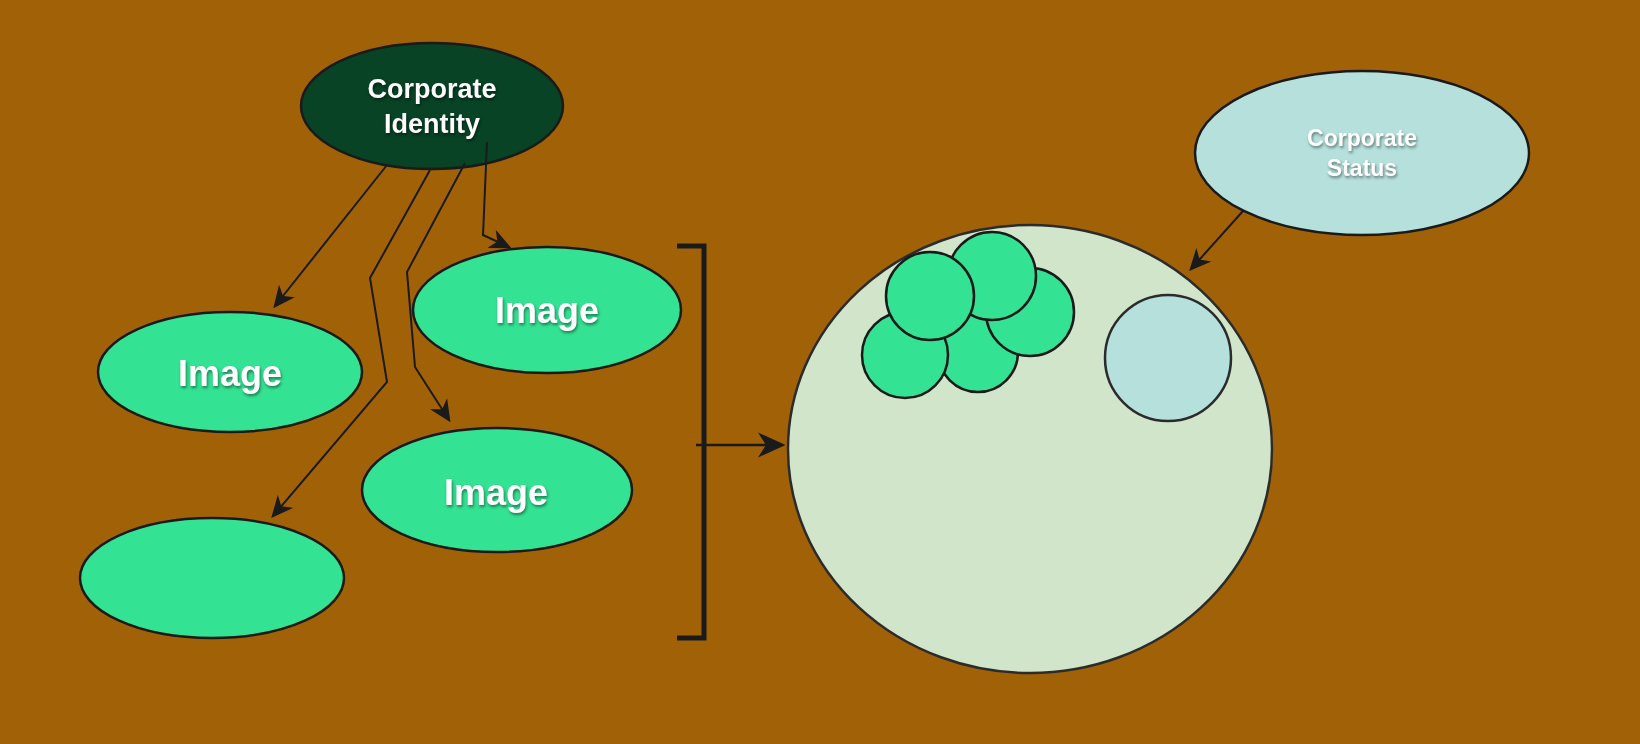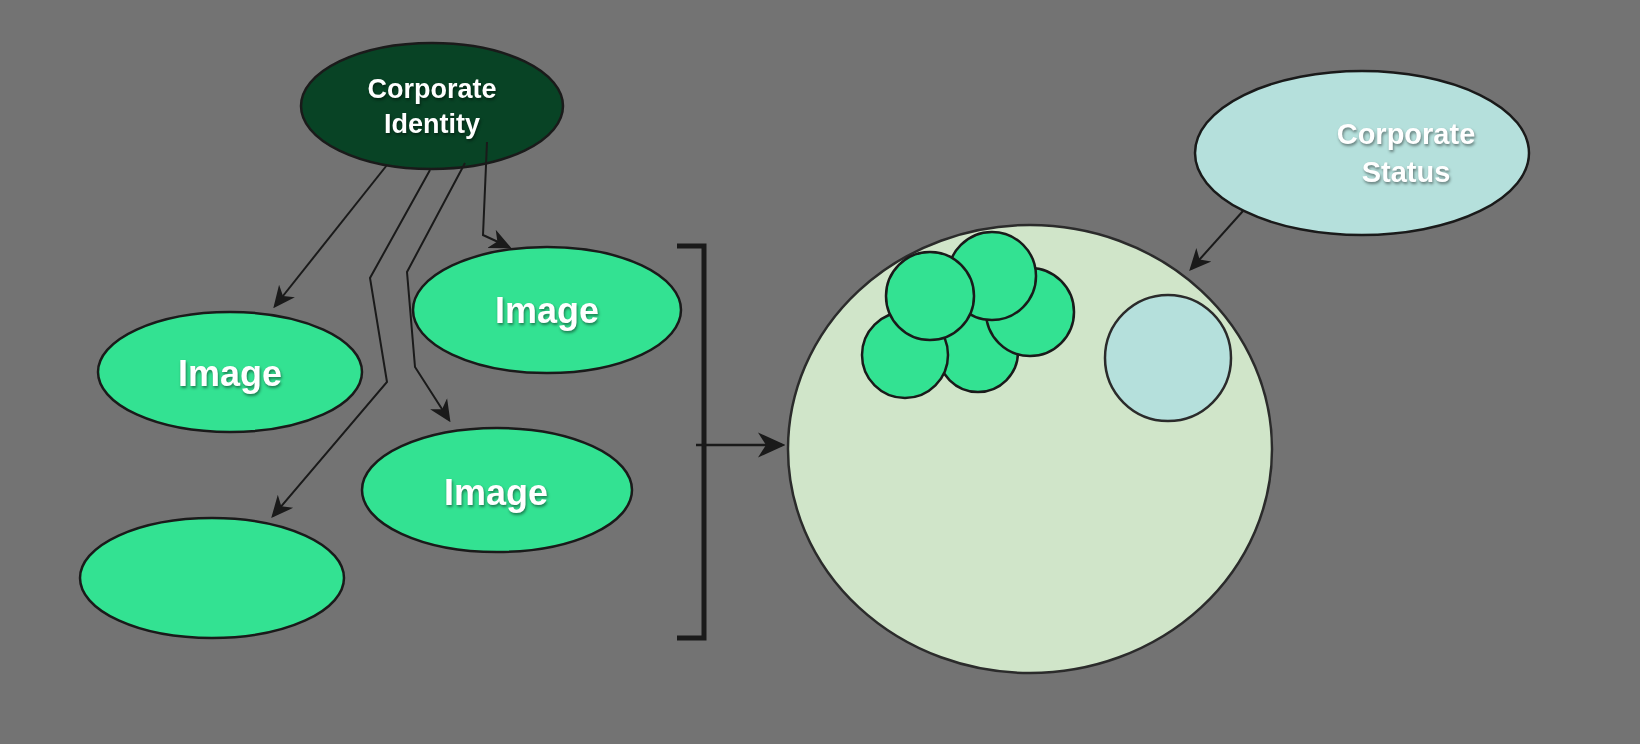--- a/index.html
+++ b/index.html
@@ -1,19 +1,19 @@
 <!DOCTYPE html>
 <html><head>
 <meta charset="utf-8">
 <style>
   html,body{margin:0;padding:0;background:#ffffff;}
   #canvas{
     position:relative;
     width:1640px;height:744px;
-    background:#737373;
+    background:#a16207;
     font-family:"Liberation Sans", sans-serif;
     overflow:hidden;
   }
   #diagram-svg{position:absolute;left:0;top:0;}
   .node-label{
     position:absolute;
     transform:translate(-50%,-50%);
     text-align:center;
     font-weight:bold;
     pointer-events:none;
@@ -25,21 +25,21 @@
   .label-dark{
     color:#2a160e;
     text-shadow:1px 2px 2px rgba(0,0,0,0.25);
   }
   .lbl-identity{left:432px;top:107px;width:190px;font-size:27px;line-height:1.3;}
   .lbl-image{font-size:36px;white-space:nowrap;}
   .lbl-image-left{left:230px;top:374px;}
   .lbl-image-top{left:547px;top:311px;}
   .lbl-image-bottom{left:496px;top:493px;}
   .lbl-reputation{left:1030px;top:452px;width:230px;font-size:29px;line-height:1.4;}
-  .lbl-status{left:1406px;top:154px;width:180px;font-size:29px;line-height:1.3;text-align:center;}
+  .lbl-status{left:1362px;top:154px;width:180px;font-size:23px;line-height:1.3;text-align:center;}
   .other-influences-box{
     position:absolute;
     left:1135px;top:483px;
     width:221px;height:52px;
     background:#f7f7f7;
     border:3px solid #4a4a4a;
     border-radius:8px;
     box-shadow:2px 3px 4px rgba(0,0,0,0.2);
     display:flex;align-items:center;justify-content:center;
     font-size:22px;font-weight:bold;

